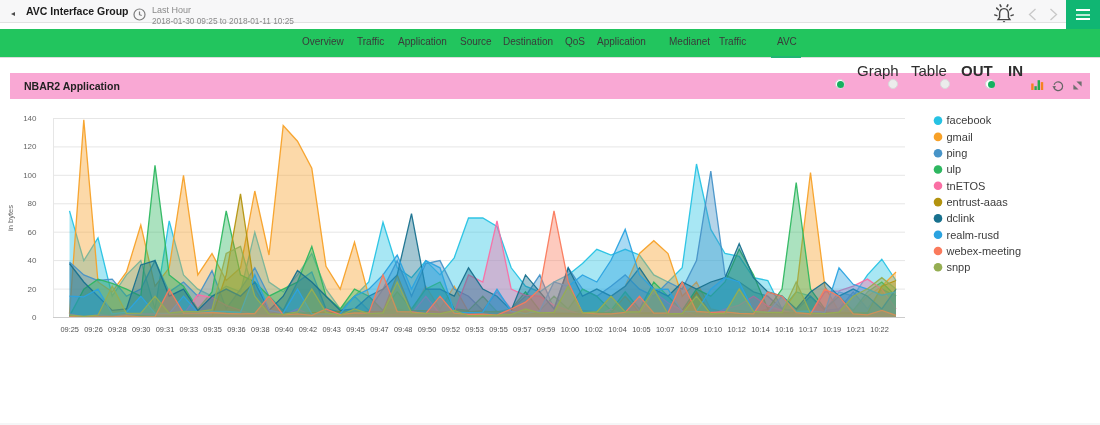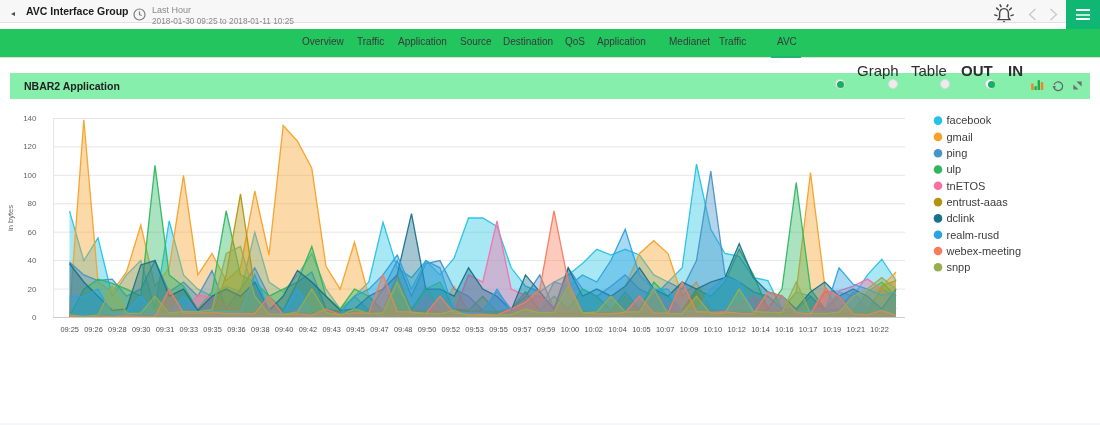--- a/index.html
+++ b/index.html
@@ -5,21 +5,21 @@
 .topbar { position:absolute; left:0; top:0; width:1100px; height:23px; background:#f7f7f8; border-bottom:1px solid #e2e2e2; }
 .back { position:absolute; left:10.5px; top:12px; width:0; height:0; border-top:2.8px solid transparent; border-bottom:2.8px solid transparent; border-right:4px solid #4a4a4a; }
 .title { position:absolute; left:26px; top:5px; font-size:10.5px; font-weight:bold; color:#1c1c1c; }
 .lh1 { position:absolute; left:152px; top:4.5px; font-size:9px; color:#8a8a8a; }
 .lh2 { position:absolute; left:152px; top:15.5px; font-size:8.3px; color:#8a8a8a; }
 .gbtn { position:absolute; left:1066px; top:0; width:34px; height:29px; background:#10b673; }
 .gbtn div { position:absolute; left:10px; width:14px; height:2px; background:#fff; }
 .nav { position:absolute; left:0; top:29px; width:1100px; height:29px; background:#22c55e; border-bottom:1px solid #dcdcdc; }
 .nav span { position:absolute; top:6.5px; font-size:10px; color:#3a3a3a; }
 .avcline { position:absolute; left:771px; top:26.5px; width:30px; height:2.5px; background:#21b573; }
-.phead { position:absolute; left:10px; top:73px; width:1080px; height:26px; background:#86efac; }
+.phead { position:absolute; left:10px; top:73px; width:1080px; height:26px; background:#f9a8d4; }
 .ptitle { position:absolute; left:14px; top:6.5px; font-size:10.5px; font-weight:bold; color:#222; }
 .radio { position:absolute; top:78.5px; width:10px; height:10px; border-radius:50%; border:1px solid #d9d9d9; background:#ececec; }
 .radio.sel { border-color:#d4d4d4; background:#fff; }
 .radio.sel::after { content:""; position:absolute; left:1.5px; top:1.5px; width:7px; height:7px; border-radius:50%; background:#14b05f; }
 .rlabel { position:absolute; top:62px; font-size:15px; color:#2e2e2e; }
 .greenbar { position:absolute; left:0; top:423px; width:1100px; height:2px; background:#f5f6f7; }
 </style></head>
 <body>
 <div class="topbar">
  <div class="back"></div>

